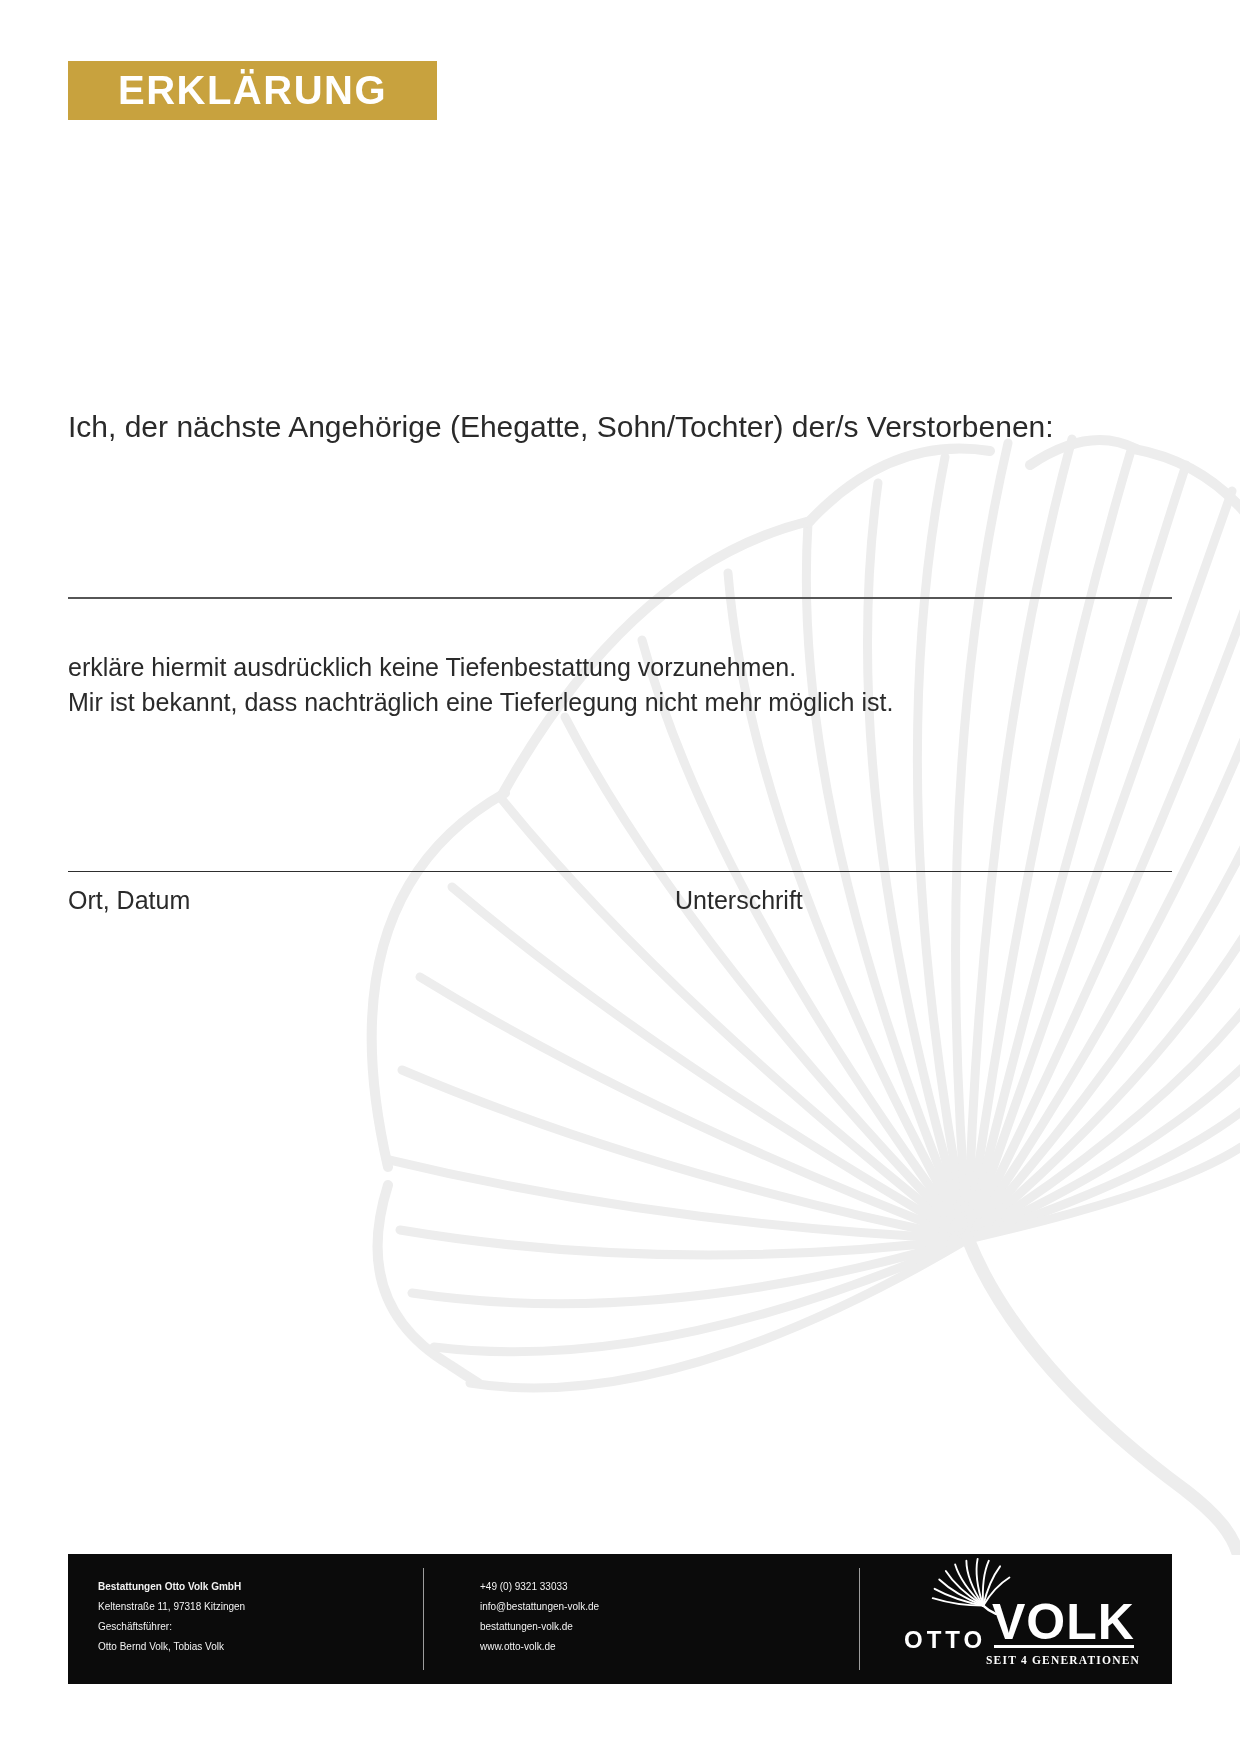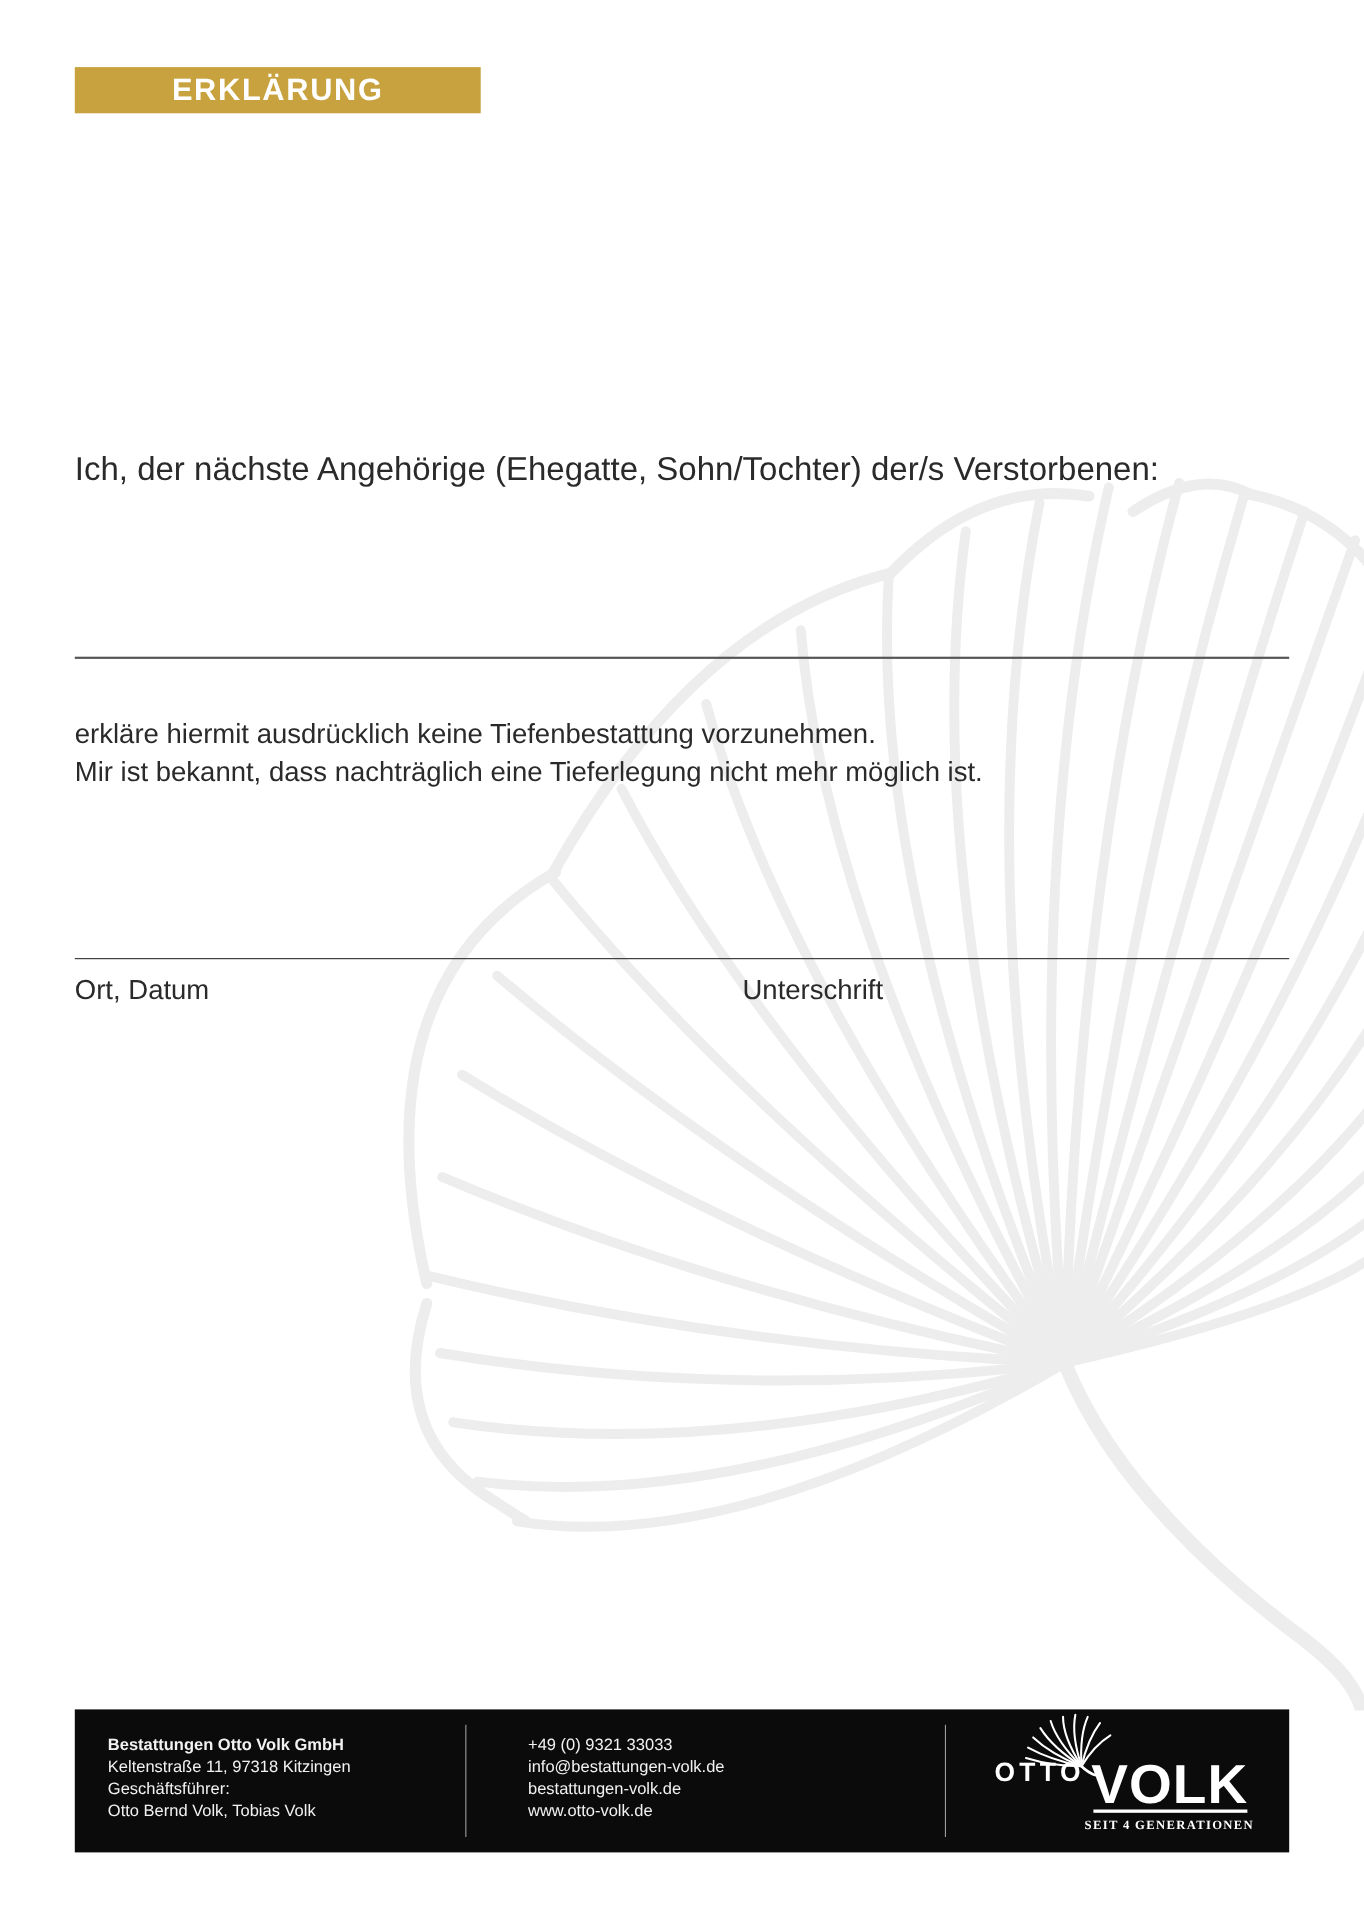--- a/index.html
+++ b/index.html
@@ -7,25 +7,25 @@
     position:relative;
     width:1240px;height:1754px;
     background:#ffffff;
     overflow:hidden;
     font-family:"Liberation Sans",sans-serif;
     color:#2a2a2a;
   }
   
   .badge{
     position:absolute;left:68px;top:61px;
-    width:369px;height:42px;
+    width:369px;height:59px;
     background:#C8A23E;
     display:flex;align-items:center;justify-content:center;
     color:#ffffff;
-    font-size:28px;font-weight:800;letter-spacing:1.5px;
+    font-size:40px;font-weight:800;letter-spacing:1.5px;
   }
   
   .watermark{
     position:absolute;left:330px;top:425px;
     width:920px;height:1130px;
     pointer-events:none;
   }
   
   .intro{
     position:absolute;left:68px;top:410px;width:1000px;
@@ -42,34 +42,34 @@
   }
   .sig-label{position:absolute;top:886px;font-size:25px;text-align:right;}
   .sig-label.left{left:68px;}
   .sig-label.right{left:675px;}
   
   .footer{
     position:absolute;left:68px;top:1554px;
     width:1104px;height:130px;
     background:#0b0b0b;color:#f2f2f2;
   }
-  .footer .col{position:absolute;top:23px;font-size:15px;line-height:20px;}
+  .footer .col{position:absolute;top:23px;font-size:10px;line-height:20px;}
   .footer .col1{left:30px;}
   .footer .col2{left:412px;}
   .footer .col .bold{font-weight:700;}
   .footer .vdivider{
     position:absolute;top:14px;height:102px;width:1px;
     background:#9d9d9d;
   }
   .footer .vd1{left:355px;}
   .footer .vd2{left:791px;}
   
   .logo{position:absolute;left:818px;top:12px;width:270px;height:106px;color:#fff;}
   .brand-otto{
-    position:absolute;left:18px;top:32px;
+    position:absolute;left:18px;top:60px;
     font-size:24px;font-weight:700;letter-spacing:4px;
   }
   .brand-volk{
     position:absolute;left:106px;top:27px;
     font-size:50px;font-weight:800;letter-spacing:1px;
   }
   .logo-rule{
     position:absolute;left:108px;top:79px;width:140px;height:0;
     border-top:3px solid #ffffff;
   }

